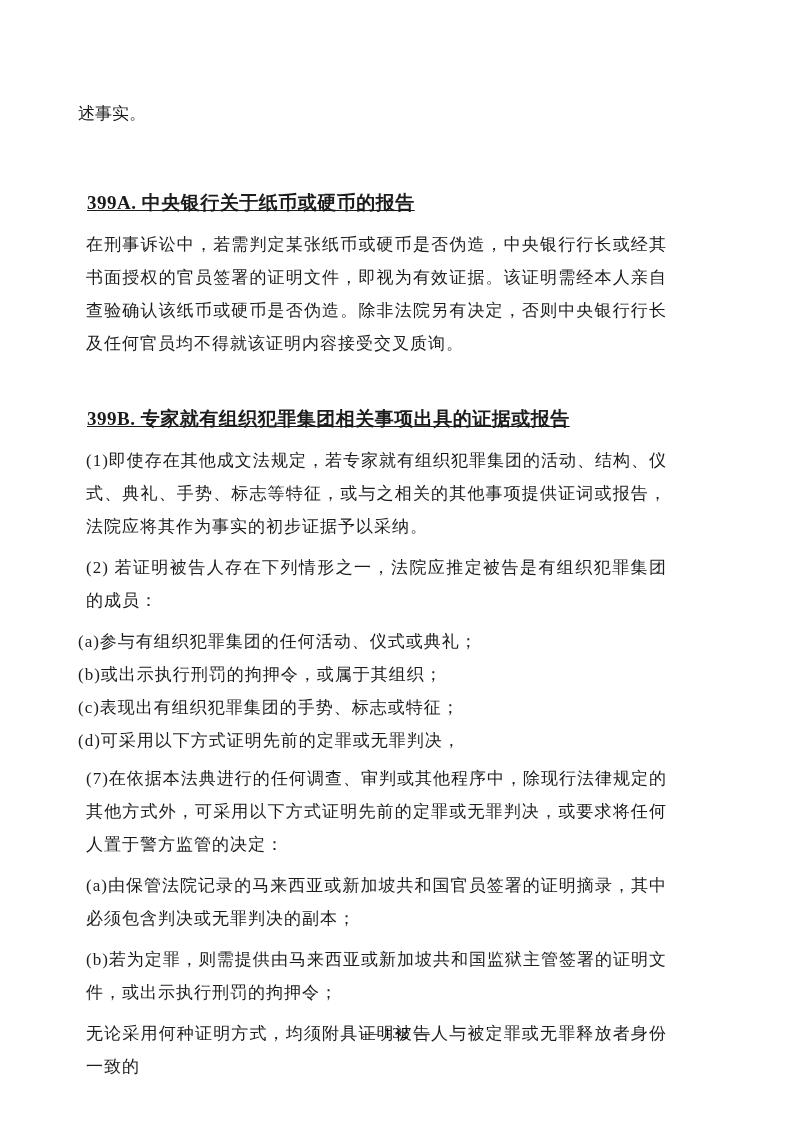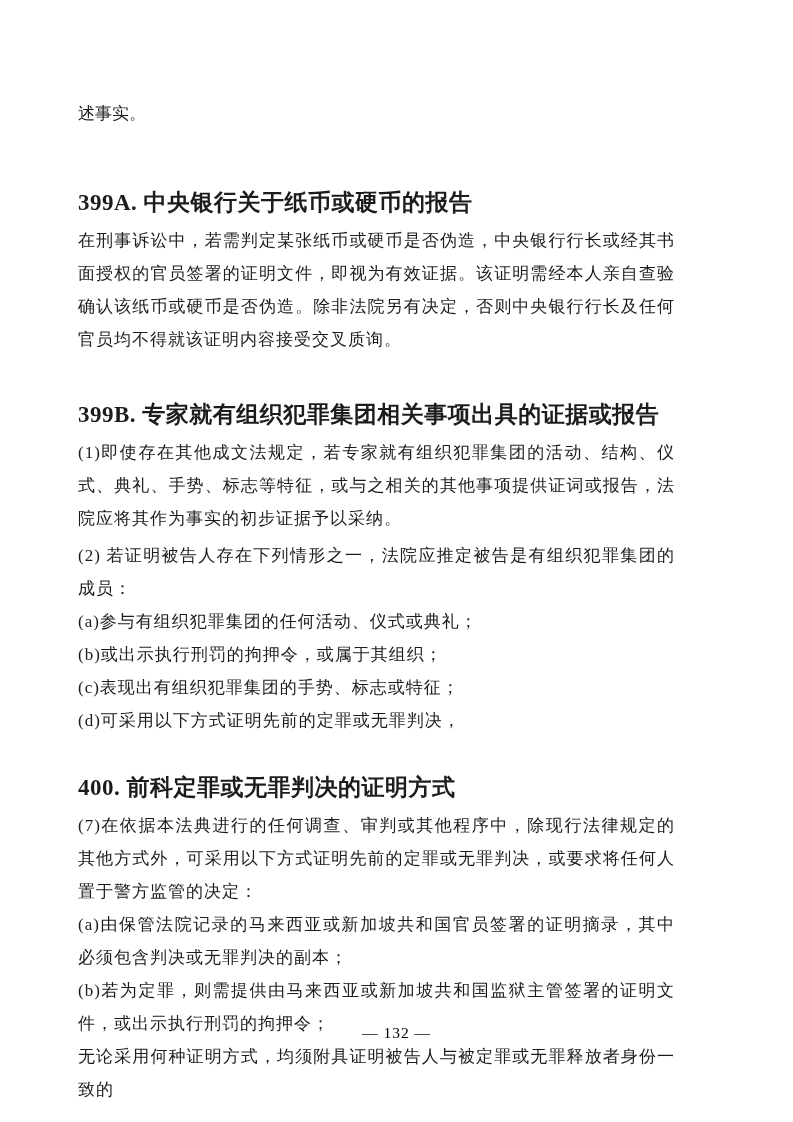--- a/index.html
+++ b/index.html
@@ -18,33 +18,34 @@
     font-family: "Liberation Serif", "DejaVu Serif", serif;
     color: #1c1c1c;
     overflow: hidden;
   }
   .intro {
     font-size: 17px;
     line-height: 33px;
     margin: 0;
   }
   .heading {
-    font-size: 23px;
+    font-size: 19px;
     font-weight: bold;
     line-height: 33px;
-    margin: 0;
+    margin: 9px;
     letter-spacing: 0.5px;
+    text-decoration: underline;
   }
   .h-399a { margin-top: 56px; }
   .h-399b { margin-top: 42px; }
   .h-400  { margin-top: 34px; }
   .para {
     font-size: 17px;
     line-height: 33px;
-    margin: 0;
+    margin: 8px;
     text-align: justify;
     letter-spacing: 1px;
   }
   .para.first { margin-top: 5px; }
   .para.gap   { margin-top: 4px; }
   .item {
     font-size: 17px;
     line-height: 33px;
     margin: 0;
     text-align: justify;
@@ -79,21 +80,20 @@
   <p class="para gap">(2) 若证明被告人存在下列情形之一，法院应推定被告是有组织犯罪集团的成员：</p>
 
   <p class="item">(a)参与有组织犯罪集团的任何活动、仪式或典礼；</p>
 
   <p class="item">(b)或出示执行刑罚的拘押令，或属于其组织；</p>
 
   <p class="item">(c)表现出有组织犯罪集团的手势、标志或特征；</p>
 
   <p class="item">(d)可采用以下方式证明先前的定罪或无罪判决，</p>
 
-  <p class="heading h-400">400. 前科定罪或无罪判决的证明方式</p>
 
   <p class="para first">(7)在依据本法典进行的任何调查、审判或其他程序中，除现行法律规定的其他方式外，可采用以下方式证明先前的定罪或无罪判决，或要求将任何人置于警方监管的决定：</p>
 
   <p class="para">(a)由保管法院记录的马来西亚或新加坡共和国官员签署的证明摘录，其中必须包含判决或无罪判决的副本；</p>
 
   <p class="para">(b)若为定罪，则需提供由马来西亚或新加坡共和国监狱主管签署的证明文件，或出示执行刑罚的拘押令；</p>
 
   <p class="para">无论采用何种证明方式，均须附具证明被告人与被定罪或无罪释放者身份一致的</p>
 
   <div class="footer">— 132 —</div>

